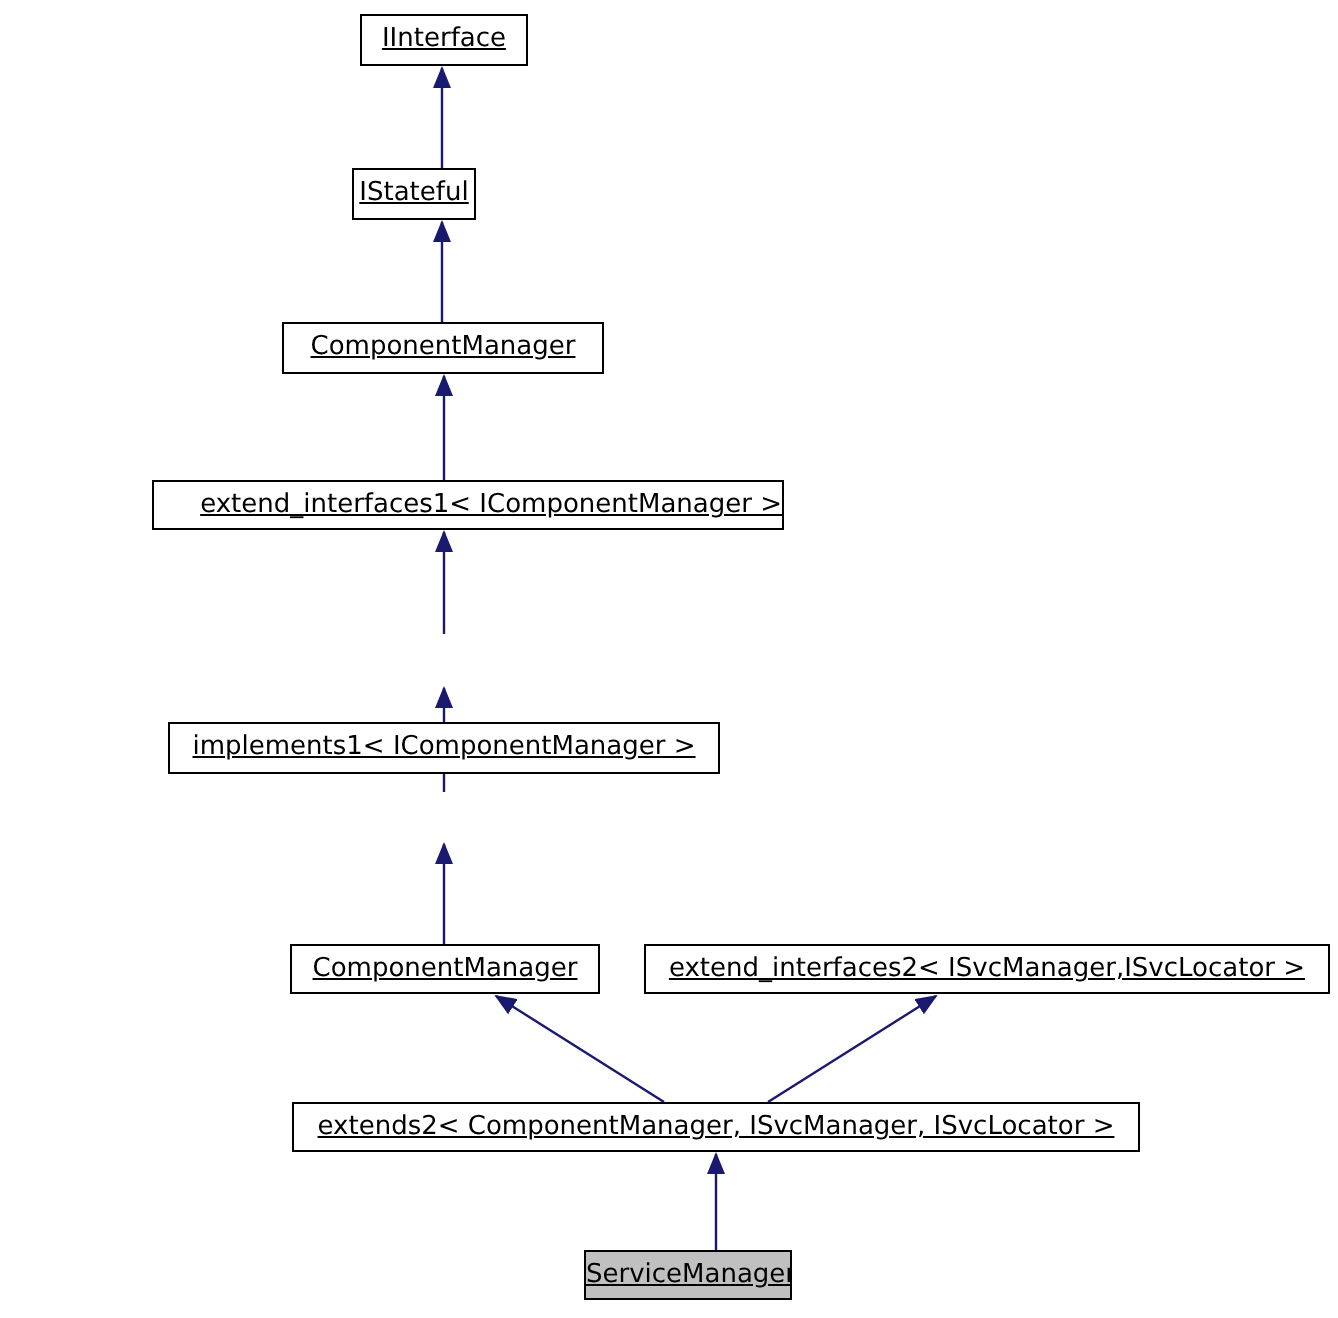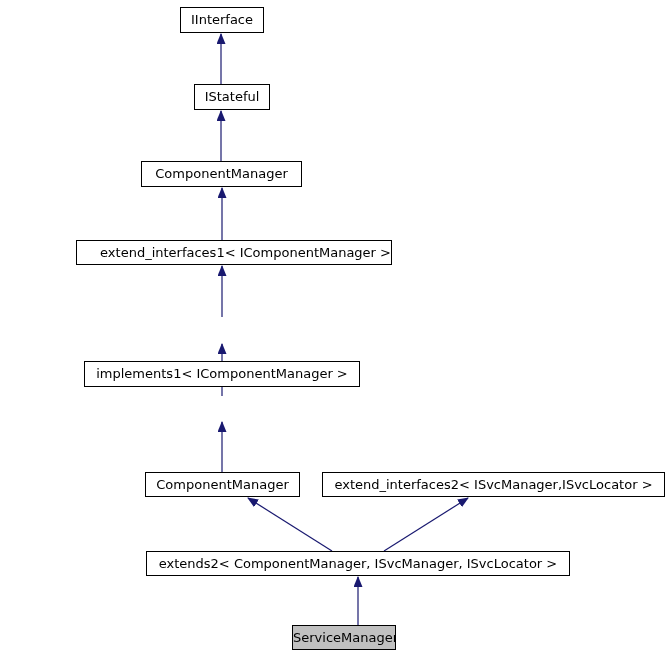--- a/index.html
+++ b/index.html
@@ -31,20 +31,21 @@
     box-sizing: border-box;
     border: 1px solid #000000;
     background: #ffffff;
     color: #000000;
     font-size: 13px;
     line-height: 23px;
     text-align: center;
     white-space: nowrap;
     overflow: hidden;
     cursor: pointer;
+    text-decoration: underline;
   }
   .node.highlighted {
     background: #c0c0c0;
     cursor: default;
   }
 </style>
 </head>
 <body>
 
 <div class="canvas">
@@ -62,21 +63,21 @@
         <line x1="222" y1="317" x2="222" y2="266" marker-end="url(#arrowhead)" stroke="#191970"></line>
         <line x1="222" y1="396" x2="222" y2="344" marker-end="url(#arrowhead)" stroke="#191970"></line>
         <line x1="222" y1="472" x2="222" y2="422" marker-end="url(#arrowhead)" stroke="#191970"></line>
         <line x1="332" y1="551" x2="248" y2="498" marker-end="url(#arrowhead)" stroke="#191970"></line>
         <line x1="384" y1="551" x2="468" y2="498" marker-end="url(#arrowhead)" stroke="#191970"></line>
         <line x1="358" y1="625" x2="358" y2="577" marker-end="url(#arrowhead)" stroke="#191970"></line>
       </g>
   </svg>
 
   <div class="node" style="left:180px; top:7px;   width:84px;  height:26px;">IInterface</div>
-  <div class="node" style="left:194px; top:84px;  width:76px;  height:26px;">IStateful</div>
+  <div class="node" style="left:176px; top:84px;  width:62px;  height:26px;">IStateful</div>
   <div class="node" style="left:141px; top:161px; width:161px; height:26px;">ComponentManager</div>
   <div class="node" style="left:76px;  top:240px; width:316px; height:25px;text-align:right;">extend_interfaces1&lt; IComponentManager &gt;</div>
   <div class="node" style="left:84px;  top:317px; width:276px; height:26px;margin-top:44px;">implements1&lt; IComponentManager &gt;</div>
   <div class="node" style="left:145px; top:472px; width:155px; height:25px;">ComponentManager</div>
   <div class="node" style="left:322px; top:472px; width:343px; height:25px;">extend_interfaces2&lt; ISvcManager,ISvcLocator &gt;</div>
   <div class="node" style="left:146px; top:551px; width:424px; height:25px;">extends2&lt; ComponentManager, ISvcManager, ISvcLocator &gt;</div>
   <div class="node highlighted" style="left:292px; top:625px; width:104px; height:25px;">ServiceManager</div>
 
 </div>
 

